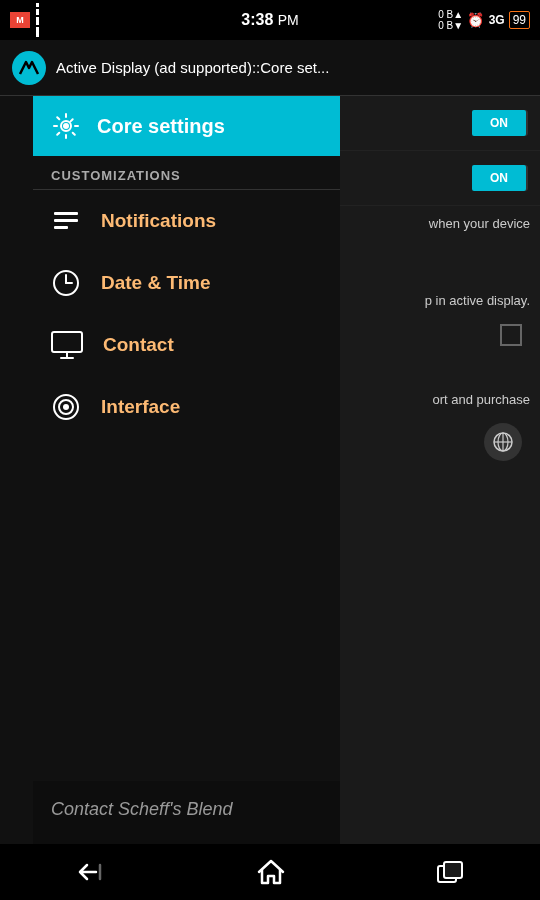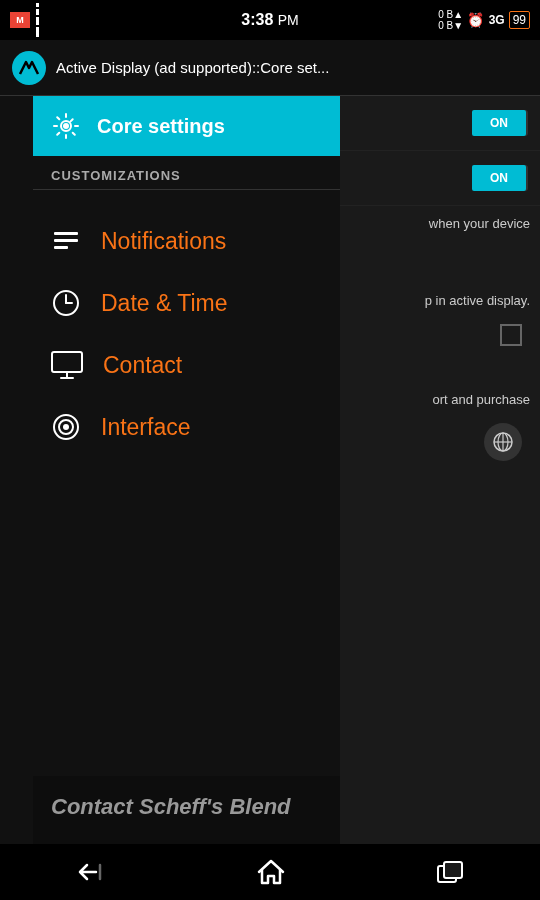--- a/index.html
+++ b/index.html
@@ -152,56 +152,56 @@
     }
 
     
     .section-divider {
       padding: 12px 18px 6px 18px;
       color: #aaa;
       font-size: 13px;
       font-weight: bold;
       letter-spacing: 1px;
       border-bottom: 1px solid #333;
-      margin-bottom: 20px;
+      margin-bottom: 0;
     }
 
     
     .menu-item {
       height: 62px;
       display: flex;
       align-items: center;
       padding: 0 18px;
       gap: 20px;
       cursor: pointer;
     }
 
     .menu-item-label {
-      color: #f97316;
-      font-size: 23px;
-      font-weight: normal;
+      color: #fdba74;
+      font-size: 19px;
+      font-weight: bold;
     }
 
     .menu-icon {
       flex-shrink: 0;
       color: #fff;
     }
 
     
     .drawer-footer {
       margin-top: auto;
       padding: 18px 18px 24px 18px;
       background: #0d0d0d;
     }
 
     .contact-text {
       color: #999;
       font-style: italic;
-      font-size: 22px;
-      font-weight: bold;
+      font-size: 18px;
+      font-weight: normal;
     }
 
     
     .content-area {
       flex: 1;
       background: #1a1a1a;
       position: relative;
       overflow: hidden;
     }
 

